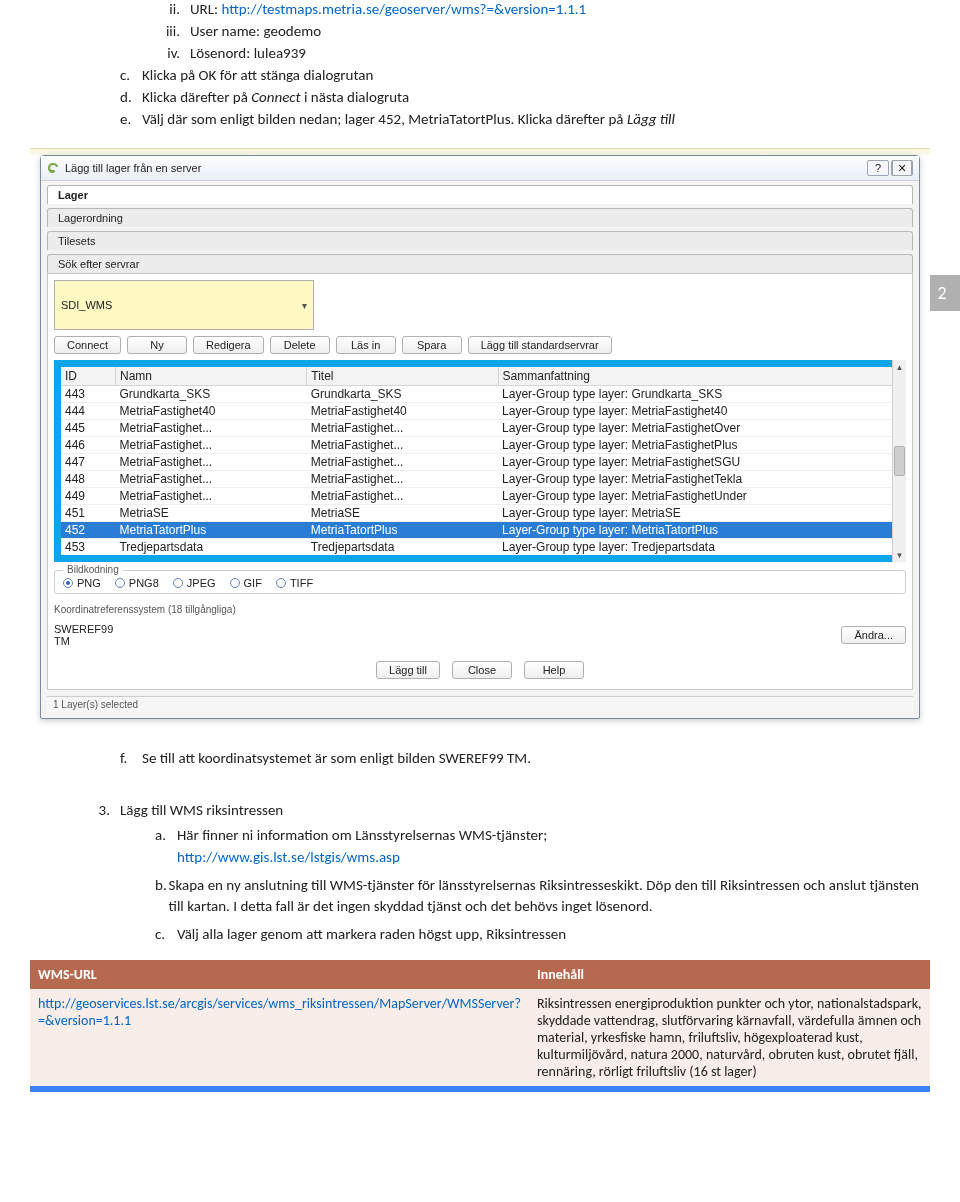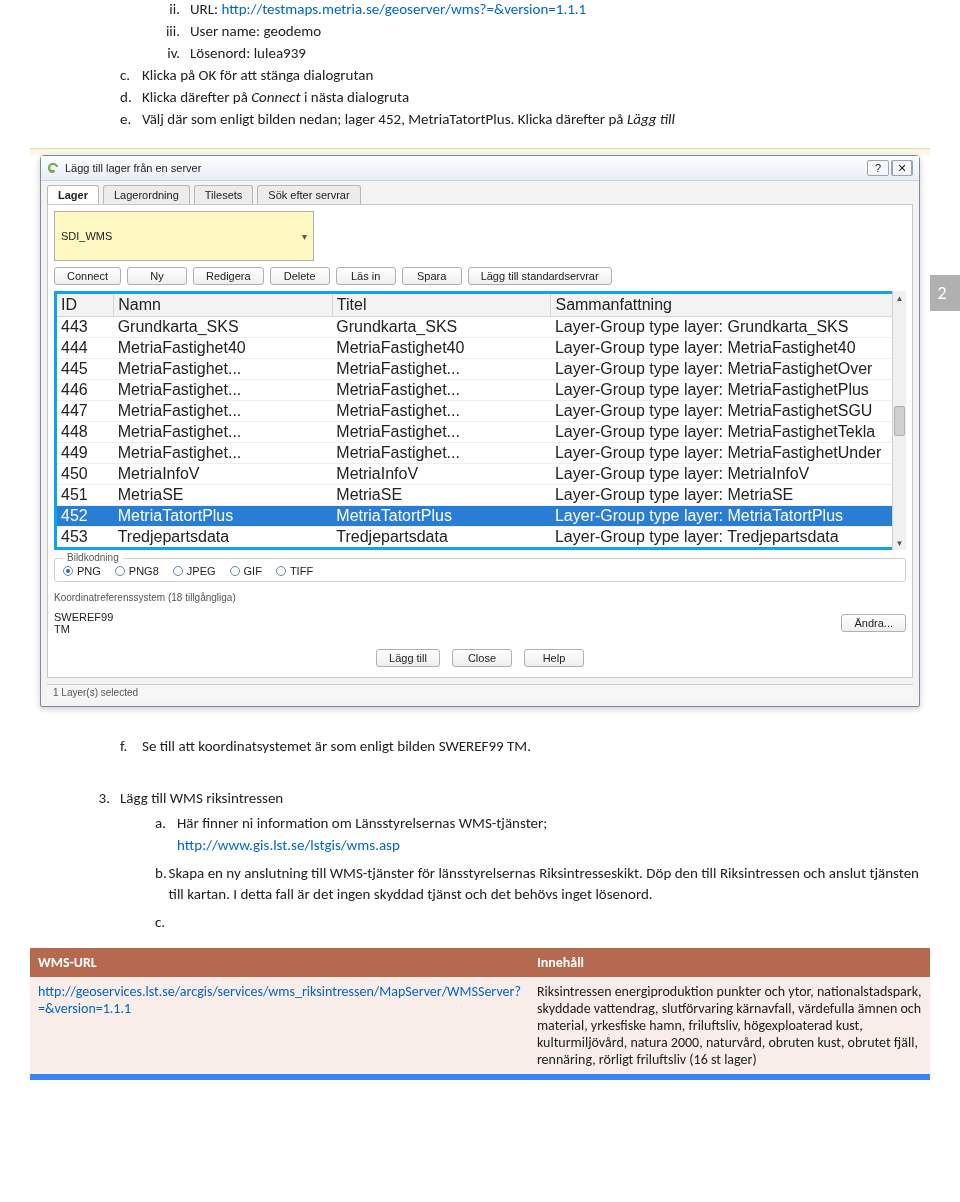--- a/index.html
+++ b/index.html
@@ -74,20 +74,21 @@
     align-items: center;
     justify-content: center;
     font-size: 11px;
   }
   .win-titlebar .btns .close-btn { background: #f3d6d6; }
   .tabs {
     display: flex;
     gap: 4px;
     padding: 4px 6px 0 6px;
     background: #f3f3f3;
+    flex-direction: column;
   }
   .tab {
     padding: 3px 10px;
     border: 1px solid #b7b7b7;
     border-bottom: none;
     border-radius: 3px 3px 0 0;
     background: #ececec;
     font-size: 11px;
   }
   .tab.active { background: #fff; font-weight: bold; }
@@ -113,22 +114,22 @@
   .winbtn {
     border: 1px solid #b0b0b0;
     border-radius: 3px;
     background: linear-gradient(#fff, #eee);
     padding: 2px 12px;
     font-size: 11px;
     text-align: center;
     min-width: 60px;
   }
   .layer-table {
-    border: 3px solid #0ea5e9;
-    font-size: 16px;
+    border: 7px solid #0ea5e9;
+    font-size: 12px;
     width: 100%;
     border-collapse: collapse;
   }
   .layer-table th {
     background: #f3f3f3;
     border: 1px solid #d5d5d5;
     padding: 2px 4px;
     text-align: left;
     font-weight: normal;
   }
@@ -353,26 +354,20 @@
                   <td>448</td>
                   <td>MetriaFastighet...</td>
                   <td>MetriaFastighet...</td>
                   <td>Layer-Group type layer: MetriaFastighetTekla</td>
                 </tr>
                 <tr>
                   <td>449</td>
                   <td>MetriaFastighet...</td>
                   <td>MetriaFastighet...</td>
                   <td>Layer-Group type layer: MetriaFastighetUnder</td>
-                </tr>
-                <tr>
-                  <td>450</td>
-                  <td>MetriaInfoV</td>
-                  <td>MetriaInfoV</td>
-                  <td>Layer-Group type layer: MetriaInfoV</td>
                 </tr>
                 <tr>
                   <td>451</td>
                   <td>MetriaSE</td>
                   <td>MetriaSE</td>
                   <td>Layer-Group type layer: MetriaSE</td>
                 </tr>
                 <tr class="sel">
                   <td>452</td>
                   <td>MetriaTatortPlus</td>
@@ -460,20 +455,21 @@
           <span>Här finner ni information om Länsstyrelsernas WMS-tjänster;</span><br>
           <a class="link">http://www.gis.lst.se/lstgis/wms.asp</a>
         </span>
       </div>
       <div class="litem">
         <span class="mark">b.</span>
         <span>Skapa en ny anslutning till WMS-tjänster för länsstyrelsernas Riksintresseskikt. Döp den till Riksintressen och anslut tjänsten till kartan. I detta fall är det ingen skyddad tjänst och det behövs inget lösenord.</span>
       </div>
       <div class="litem">
         <span class="mark">c.</span>
+        <span>Välj alla lager genom att markera raden högst upp, Riksintressen</span>
       </div>
     </div>
   </div>
 
   <table class="info-table">
     <thead>
       <tr>
         <th>WMS-URL</th>
         <th>Innehåll</th>
       </tr>

